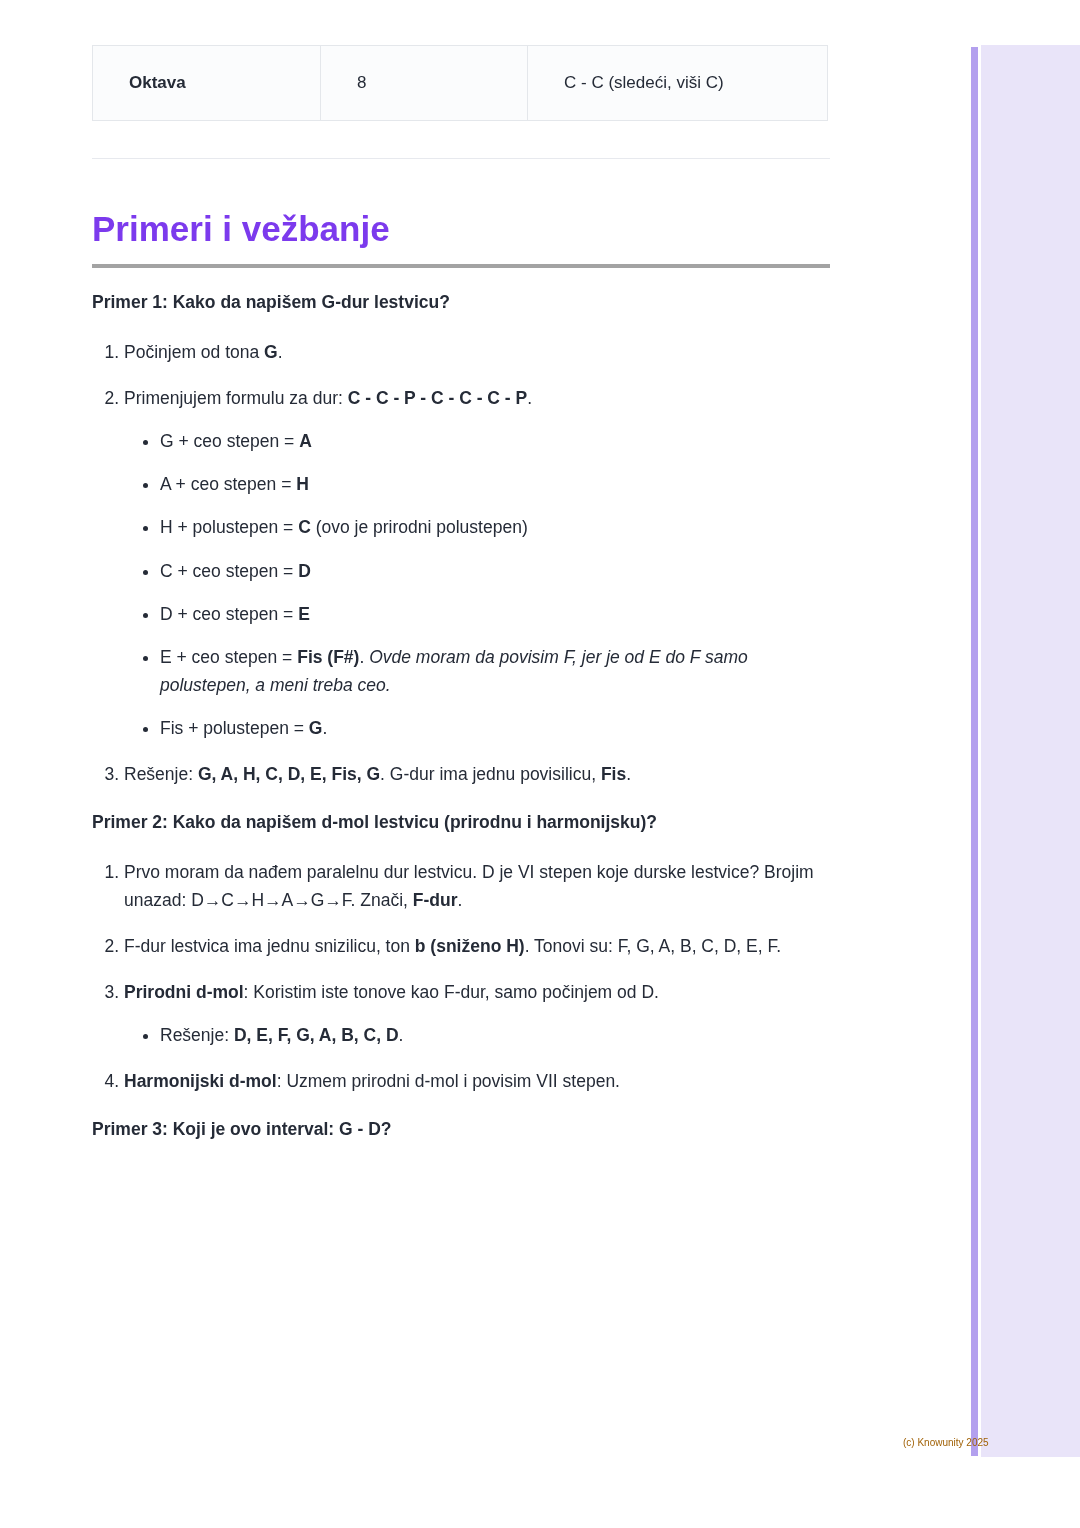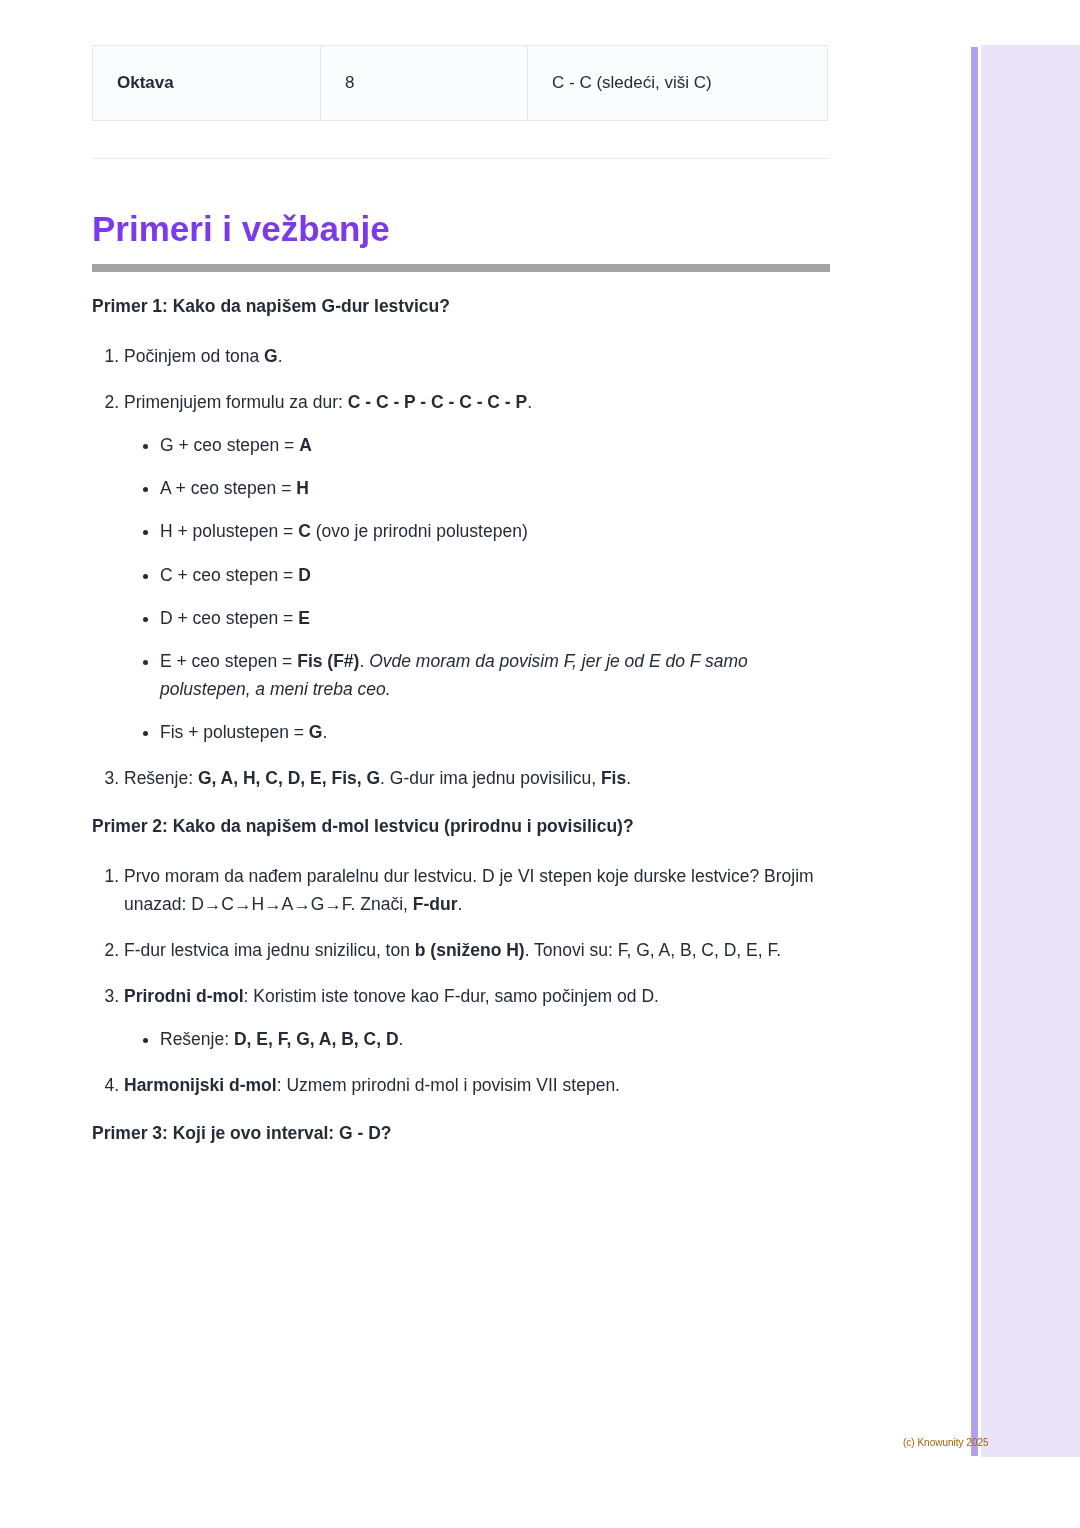--- a/index.html
+++ b/index.html
@@ -13,31 +13,31 @@
   
   .right-panel{position:absolute;left:981px;top:45px;width:99px;height:1412px;background:#e9e4f9;z-index:1;}
   .accent-line{position:absolute;left:971px;top:47px;width:7px;height:1409px;background:#b3a0ee;z-index:2;}
 
   .content{position:absolute;left:92px;top:45px;width:738px;z-index:3;}
 
   
   table.note-table{border-collapse:collapse;table-layout:fixed;width:735px;}
   table.note-table td{
     border:1px solid #e4e7eb;background:#fbfcfd;
-    padding:27px 24px;font-size:17px;color:#252b37;vertical-align:middle;
+    padding:27px 36px;font-size:17px;color:#252b37;vertical-align:middle;
   }
   td.th-cell{font-weight:700;}
   .col1{width:228px;}.col2{width:207px;}.col3{width:300px;}
 
   .divider{height:1px;background:#e7e9ee;margin:37px 0 0 0;width:738px;}
 
   h1.section-title{
     margin:50px 0 0 0;padding:0 0 16px 0;
     font-size:35px;line-height:1.12;font-weight:700;color:#7c3aed;
-    border-bottom:8px solid #a3a3a3;width:738px;box-sizing:border-box;
+    border-bottom:4px solid #a3a3a3;width:738px;box-sizing:border-box;
   }
 
   h3{margin:24px 0 26px 0;font-size:17.5px;font-weight:700;color:#252b37;}
 
   ol{margin:0 0 10px 0;padding-left:32px;}
   ol > li{margin-bottom:19px;font-size:17.5px;line-height:1.56;color:#252b37;}
   ul{list-style:disc;margin:15px 0 2px 0;padding-left:36px;}
   ul > li{margin-bottom:16px;font-size:17.5px;line-height:1.56;}
   b{font-weight:700;}
   i{font-style:italic;}
@@ -84,21 +84,21 @@
               <li><span>G + ceo stepen = </span><b>A</b></li>
               <li><span>A + ceo stepen = </span><b>H</b></li>
               <li><span>H + polustepen = </span><b>C</b><span> (ovo je prirodni polustepen)</span></li>
               <li><span>C + ceo stepen = </span><b>D</b></li>
               <li><span>D + ceo stepen = </span><b>E</b></li>
               <li><span>E + ceo stepen = </span><b>Fis (F#)</b><span>. </span><i>Ovde moram da povisim F, jer je od E do F samo polustepen, a meni treba ceo.</i></li>
               <li><span>Fis + polustepen = </span><b>G</b><span>.</span></li>
             </ul></li>
           <li><span>Rešenje: </span><b>G, A, H, C, D, E, Fis, G</b><span>. G-dur ima jednu povisilicu, </span><b>Fis</b><span>.</span></li>
         </ol>
-        <h3>Primer 2: Kako da napišem d-mol lestvicu (prirodnu i povisilicu)?</h3>
+        <h3>Primer 2: Kako da napišem d-mol lestvicu (prirodnu i harmonijsku)?</h3>
         <ol>
           <li><span>Prvo moram da nađem paralelnu dur lestvicu. D je VI stepen koje durske lestvice? Brojim unazad: D→C→H→A→G→F. Znači, </span><b>F-dur</b><span>.</span></li>
           <li><span>F-dur lestvica ima jednu snizilicu, ton </span><b>b (sniženo H)</b><span>. Tonovi su: F, G, A, B, C, D, E, F.</span></li>
           <li><b>Prirodni d-mol</b><span>: Koristim iste tonove kao F-dur, samo počinjem od D.</span><ul>
               <li><span>Rešenje: </span><b>D, E, F, G, A, B, C, D</b><span>.</span></li>
             </ul></li>
           <li><b>Harmonijski d-mol</b><span>: Uzmem prirodni d-mol i povisim VII stepen.</span></li>
         </ol>
         <h3>Primer 3: Koji je ovo interval: G - D?</h3>
       </div>

